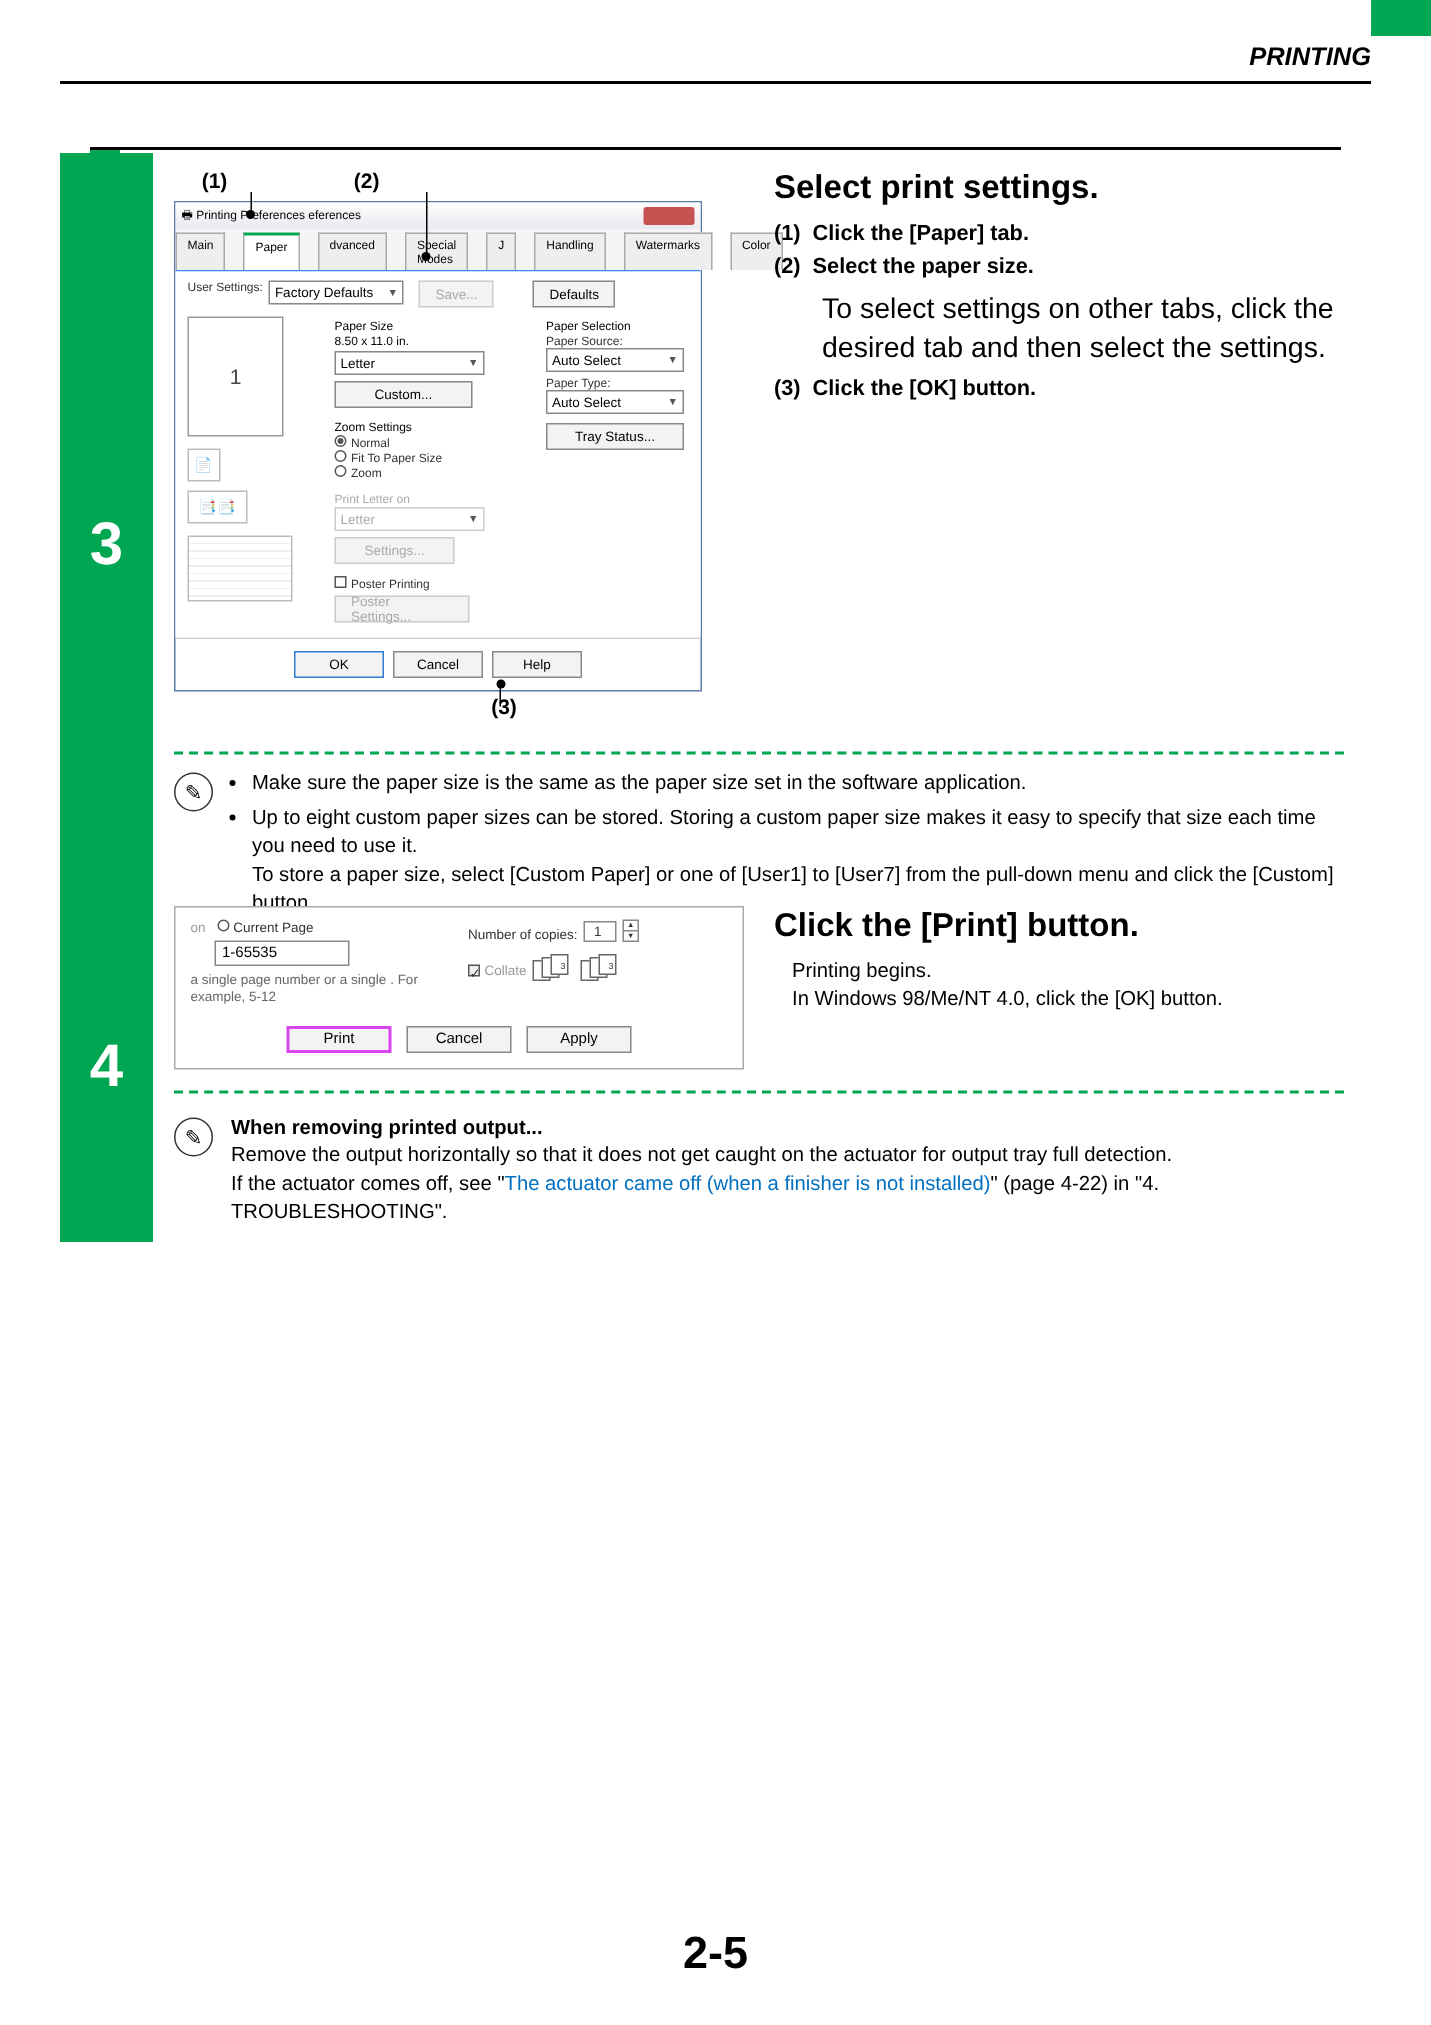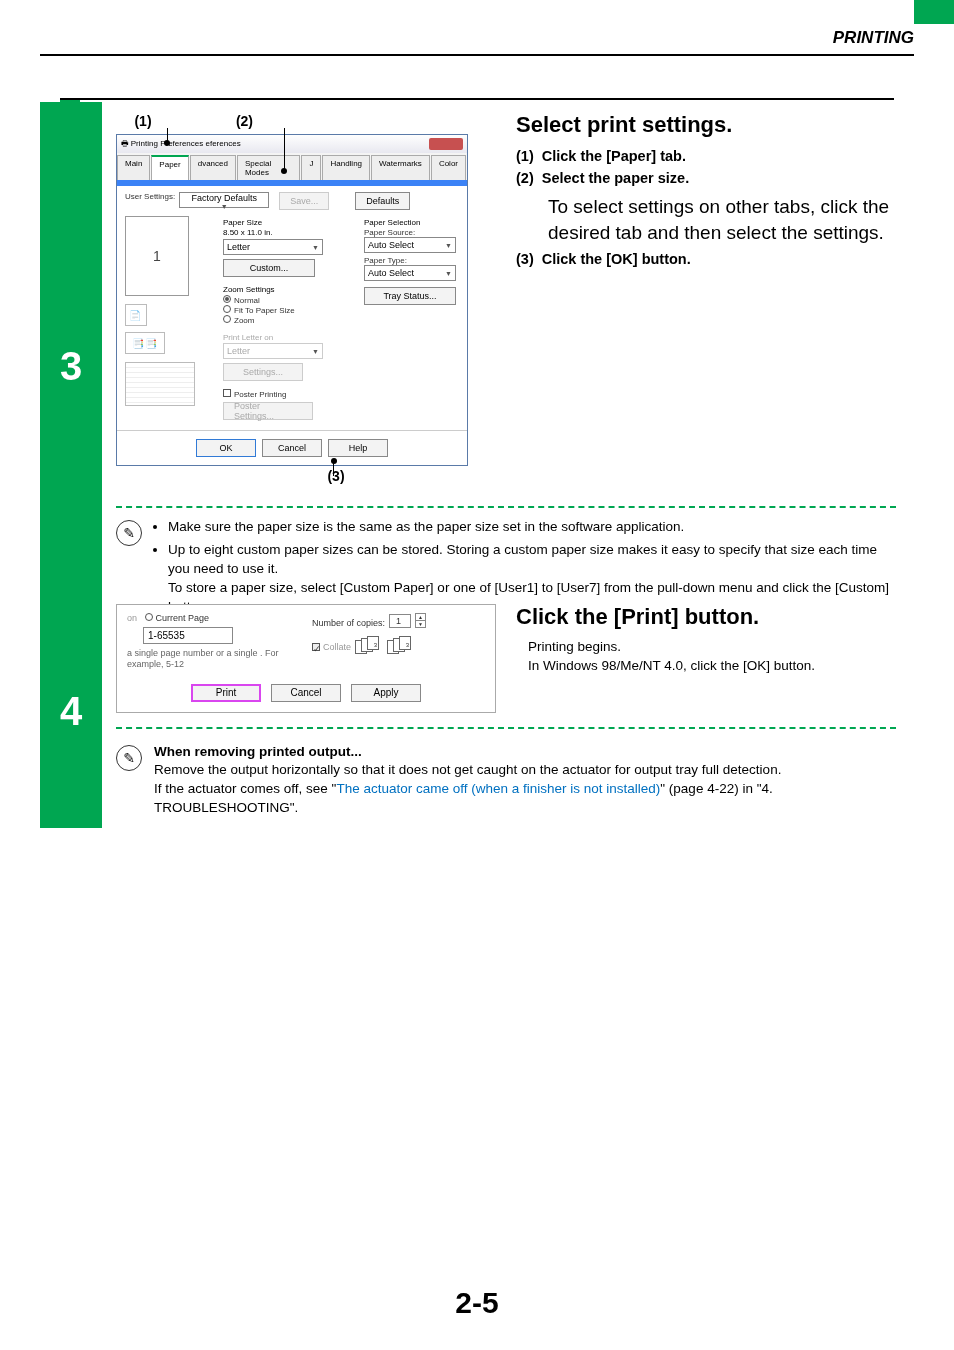--- a/index.html
+++ b/index.html
@@ -17,21 +17,21 @@
 
   .step3 { position: absolute; top: 102px; left: 40px; right: 40px; }
   .step3 .step-num { min-height: 340px; }
   .s3-grid { display: flex; gap: 20px; }
   .s3-left { width: 380px; }
   .s3-right { flex: 1; }
 
   .dialog { width: 352px; border: 1px solid #5a7aa8; background: #fff; font-size: 9px; margin-top: 2px; }
   .dlg-title { height: 18px; background: linear-gradient(#fefefe,#e8e8f0); display:flex; align-items:center; padding:0 4px; justify-content: space-between;}
   .dlg-x { width: 34px; height: 12px; background: #c75050; border-radius: 2px; }
-  .tabs { display: flex; background: #f4f4f4; border-bottom: 6px solid #3b82f6; }
+  .tabs { display: flex; background: #f4f4f4; border-bottom: 1px solid #3b82f6; gap: 11px; }
   .tab { padding: 3px 7px; border: 1px solid #aaa; border-bottom: none; background: #eee; margin-right: 1px; margin-top: 2px; font-size: 8px; }
   .tab.sel { background: #fff; border-top: 2px solid #00a651; }
   .dlg-body { padding: 6px 8px 10px; background: #fff; position: relative; }
   .row1 { display: flex; gap: 4px; margin-bottom: 6px; }
   .combo { border: 1px solid #888; height: 16px; background: #fff; display: inline-flex; align-items: center; justify-content: space-between; padding: 0 3px; }
   .combo .arr { font-size: 7px; color: #555; }
   .btn { border: 1px solid #888; background: #f3f3f3; height: 18px; display: inline-flex; align-items: center; justify-content: center; padding: 0 10px; }
   .btn.dis { color: #aaa; border-color: #ccc; }
   .inner { display: flex; gap: 8px; }
   .preview { width: 90px; }
@@ -123,21 +123,21 @@
             <div class="tab">dvanced</div>
             <div class="tab">Special Modes</div>
             <div class="tab">J</div>
             <div class="tab">Handling</div>
             <div class="tab">Watermarks</div>
             <div class="tab">Color</div>
           </div>
           <div class="dlg-body">
             <div class="row1">
               <span class="small-label">User Settings:</span>
-              <span class="combo" style="width:90px;flex-direction:column;">
+              <span class="combo" style="width:90px;">
                   <span>Factory Defaults</span>
                   <span class="arr">▼</span>
                 </span>
               <span class="btn dis" style="margin-left:6px;">Save...</span>
               <span class="btn" style="margin-left:22px;">Defaults</span>
             </div>
             <div class="inner">
               <div class="preview">
                 <div class="pv-page">
                     <span>1</span>

